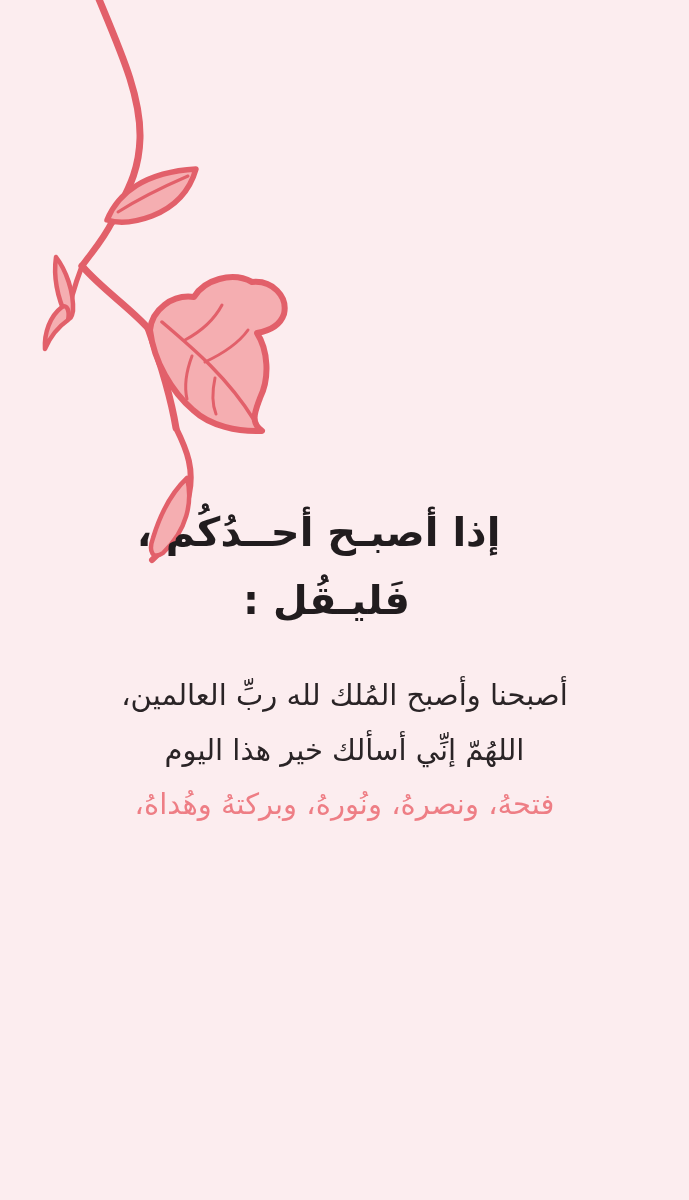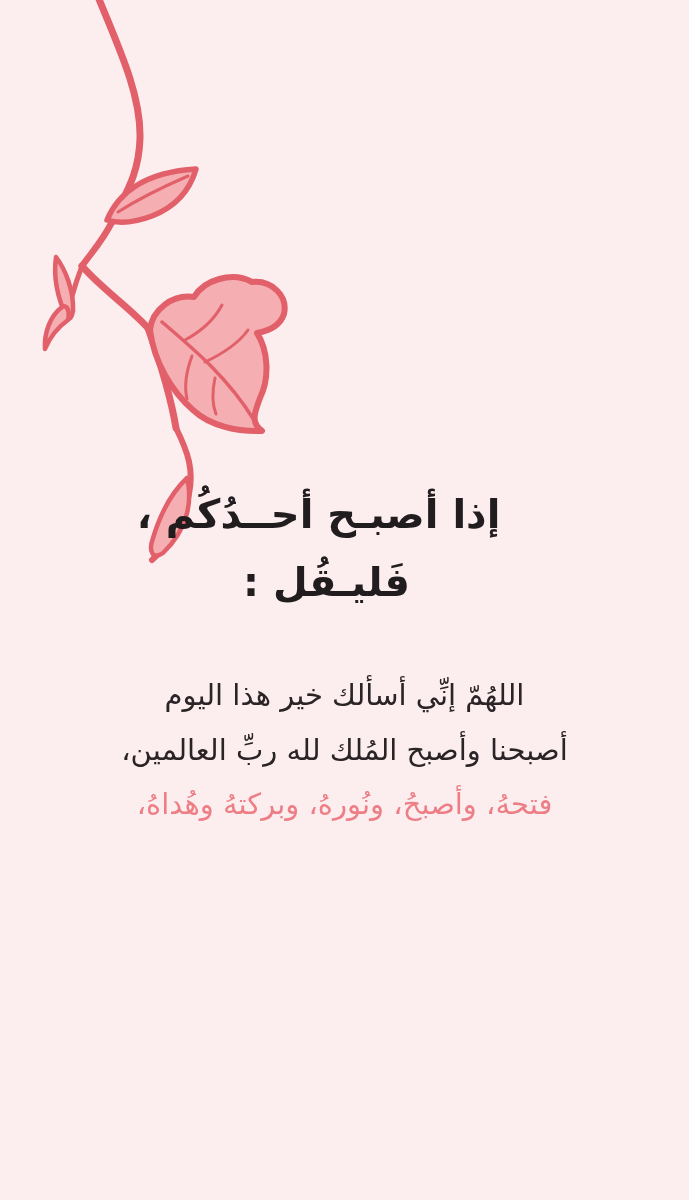--- a/index.html
+++ b/index.html
@@ -19,21 +19,21 @@
   .vine {
     position: absolute;
     top: 0;
     left: 0;
     width: 320px;
     height: 600px;
     pointer-events: none;
   }
   .heading {
     position: absolute;
-    top: 480px;
+    top: 498px;
     left: 0;
     width: 100%;
     direction: rtl;
     text-align: center;
     color: #211c1e;
     font-size: 40px;
     font-weight: bold;
     line-height: 68px;
     transform: translateX(0px);
   }
@@ -100,18 +100,18 @@
       <path d="M 215 378 C 212 392 212 404 216 414"></path>
     </g>
   </svg>
 
   <div class="heading">
     <div class="h-line1">إذا أصبـح أحــدُكُم ،</div>
     <div class="h-line2">فَليـقُل :</div>
   </div>
 
   <div class="dua">
+    <div>أصبحنا وأصبح المُلك لله ربِّ العالمين،</div>
     <div>اللهُمّ إنِّي أسألك خير هذا اليوم</div>
-    <div>أصبحنا وأصبح المُلك لله ربِّ العالمين،</div>
-    <div class="accent">فتحهُ، وأصبحُ، ونُورهُ، وبركتهُ وهُداهُ،</div>
+    <div class="accent">فتحهُ، ونصرهُ، ونُورهُ، وبركتهُ وهُداهُ،</div>
   </div>
 
 </div>
 
 </body></html>

